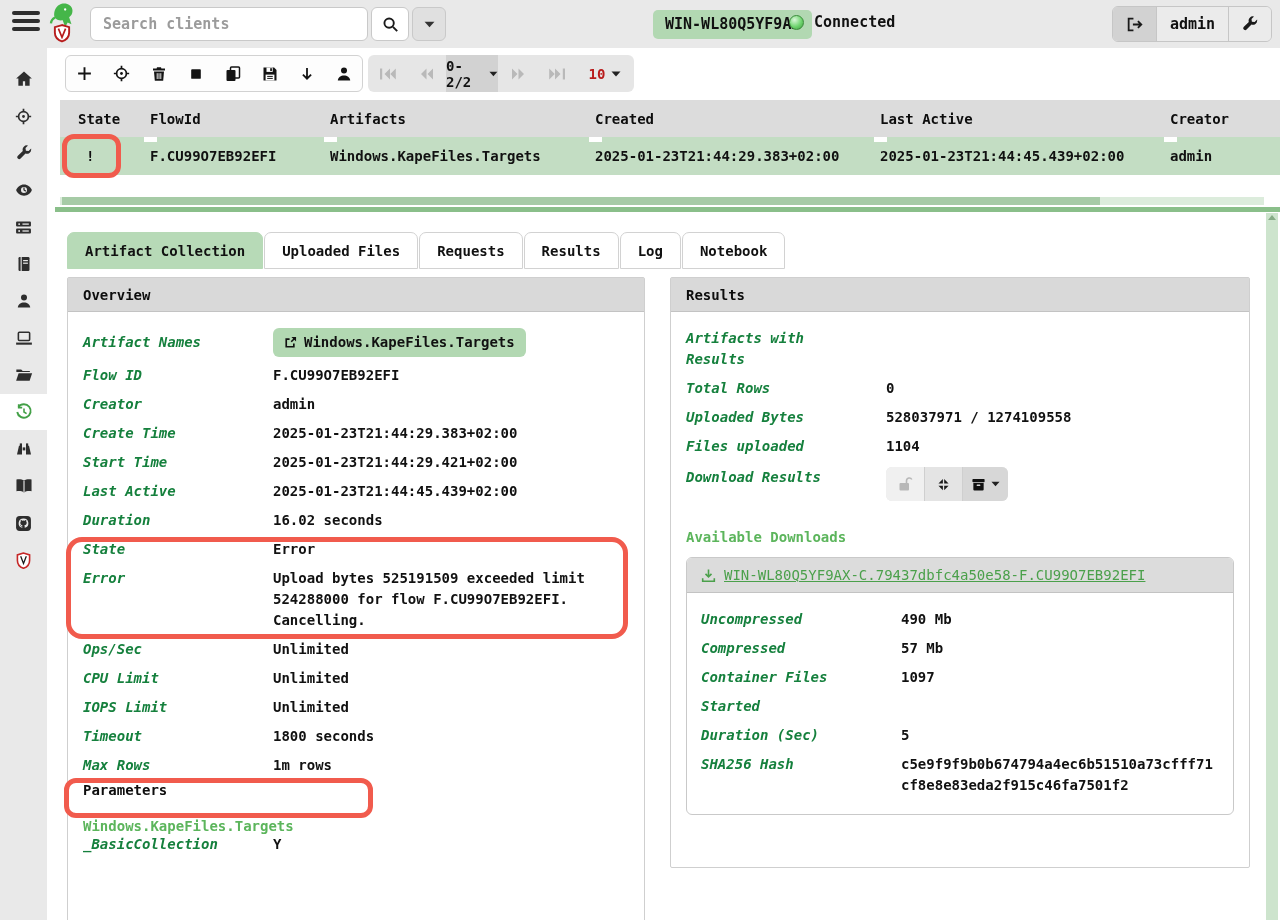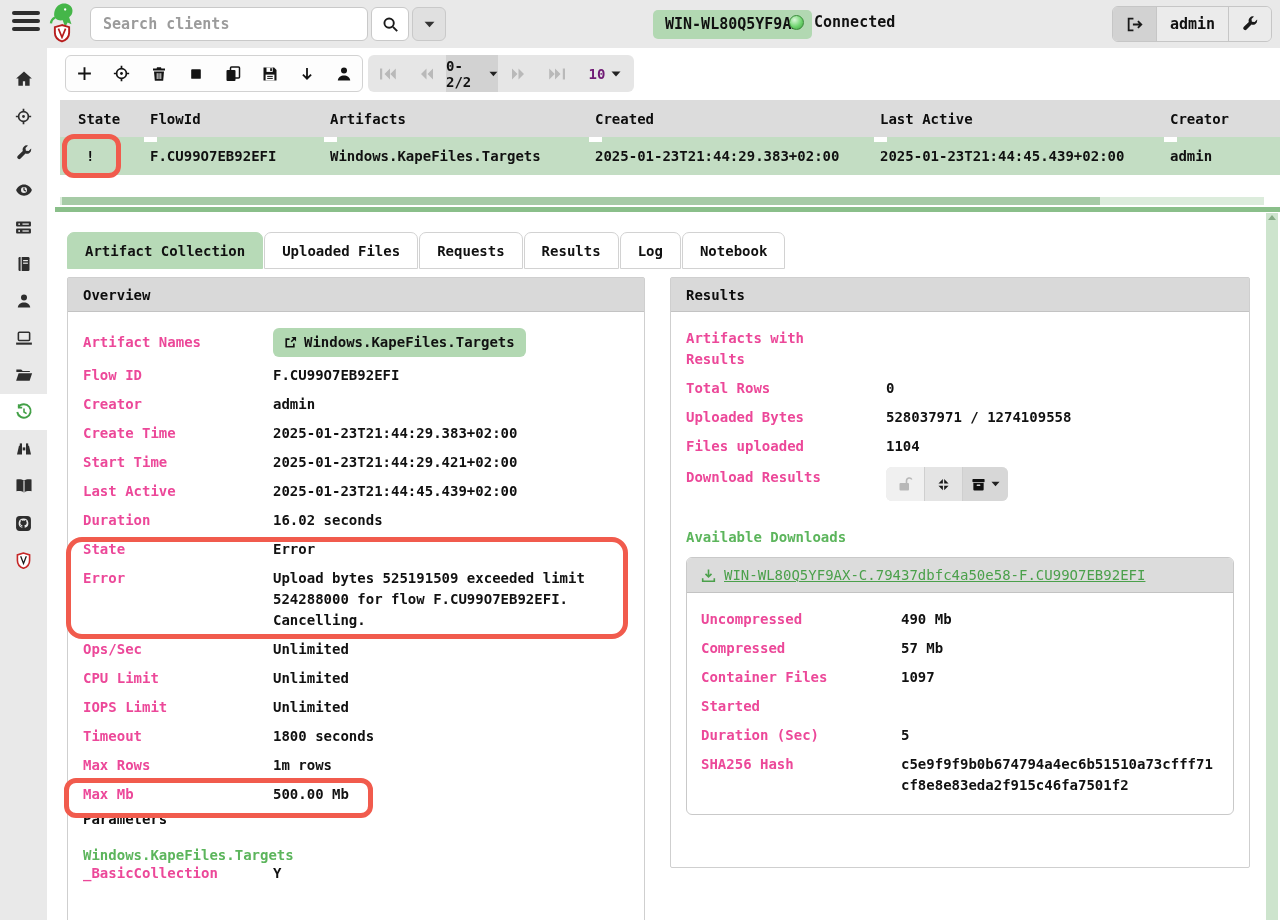--- a/index.html
+++ b/index.html
@@ -43,21 +43,21 @@
   
   .toolbar { position:absolute; left:65px; top:55px; height:37px; display:flex; background:#fdfdfd;
              border:1px solid #d2d2d2; border-radius:6px; overflow:hidden; }
   .tb-btn { width:37px; height:35px; display:flex; align-items:center; justify-content:center;
             color:#141414; cursor:pointer; background:transparent; border:none; }
   .pager { position:absolute; left:368px; top:55px; height:37px; display:flex; background:#e6e6e6;
            border-radius:6px; overflow:hidden; align-items:stretch; }
   .pg-btn { display:flex; align-items:center; justify-content:center; cursor:pointer; }
   .pg-arrow { width:39px; color:#b9b9b9; }
   .pg-range { width:52px; background:#d2d2d2; font-size:14px; font-weight:700; color:#111; gap:6px; }
-  .pg-size { width:58px; font-size:14px; font-weight:700; color:#701a75; gap:6px; }
+  .pg-size { width:58px; font-size:14px; font-weight:700; color:#b91c1c; gap:6px; }
 
   
   .tbl-head { position:absolute; left:60px; top:100px; width:1220px; height:37px; background:#dcdcdc;
               display:flex; align-items:center; font-size:14px; font-weight:700; color:#0d0d0d; }
   .tbl-row { position:absolute; left:60px; top:137px; width:1220px; height:38px; background:#c3ddc3;
              display:flex; align-items:center; font-size:14px; font-weight:700; color:#111; cursor:pointer; }
   .c0{width:90px; padding-left:18px;} .c1{width:180px;} .c2{width:265px;} .c3{width:285px;} .c4{width:290px;} .c5{flex:1;}
   .tbl-row .c0 { padding-left:26px; }
   .notch { position:absolute; top:137px; width:13px; height:5px; background:#fff; }
 
@@ -77,21 +77,21 @@
 
   
   .panel { position:absolute; background:#fff; border:1px solid #cfcfcf; border-radius:2px; }
   .panel-hd { height:34px; background:#d9d9d9; border-bottom:1px solid #c3c3c3; display:flex; align-items:center;
               padding:8px 15px; font-size:14px; font-weight:700; color:#0d0d0d; }
   .panel-bd { padding:12px 15px; }
   #overview-panel { left:67px; top:277px; width:578px; height:700px; }
   #results-panel  { left:670px; top:277px; width:580px; height:591px; }
 
   .kv { display:flex; padding:4px 0; font-size:14px; line-height:21px; }
-  .kv-label { flex:none; color:#ec4899; font-weight:700; }
+  .kv-label { flex:none; color:#15803d; font-weight:700;font-style:italic; }
   .kv-value { flex:1; color:#111; font-weight:700; }
   #overview-panel .kv-label { width:190px; }
   #results-panel .kv-label, .dl-card .kv-label { width:180px; margin-right:20px; }
 
   .artifact-badge { display:inline-flex; align-items:center; gap:7px; background:#b2d8b2; border-radius:6px;
                     padding:4px 11px; font-size:14px; font-weight:700; color:#111; cursor:pointer; }
   .params-hd { margin-top:2px; font-size:14px; font-weight:700; color:#0d0d0d; }
   .param-artifact { margin-top:20px; font-size:14px; font-weight:700; color:#5cb55c; }
   .param-row { display:flex; padding:0; font-size:14px; line-height:21px; }
   .param-row .kv-label { width:166px; }
@@ -463,24 +463,20 @@
           <div class="kv-label">IOPS Limit</div>
           <div class="kv-value">Unlimited</div>
         </div>
       <div class="kv">
           <div class="kv-label">Timeout</div>
           <div class="kv-value">1800 seconds</div>
         </div>
       <div class="kv">
           <div class="kv-label">Max Rows</div>
           <div class="kv-value">1m rows</div>
-        </div>
-      <div class="kv">
-          <div class="kv-label">Max Mb</div>
-          <div class="kv-value">500.00 Mb</div>
         </div>
 
       <div class="params-hd">Parameters</div>
       <div class="param-artifact">Windows.KapeFiles.Targets</div>
       <div class="param-row">
         <div class="kv-label">_BasicCollection</div>
         <div class="kv-value">Y</div>
       </div>
     </div>
   </div>

